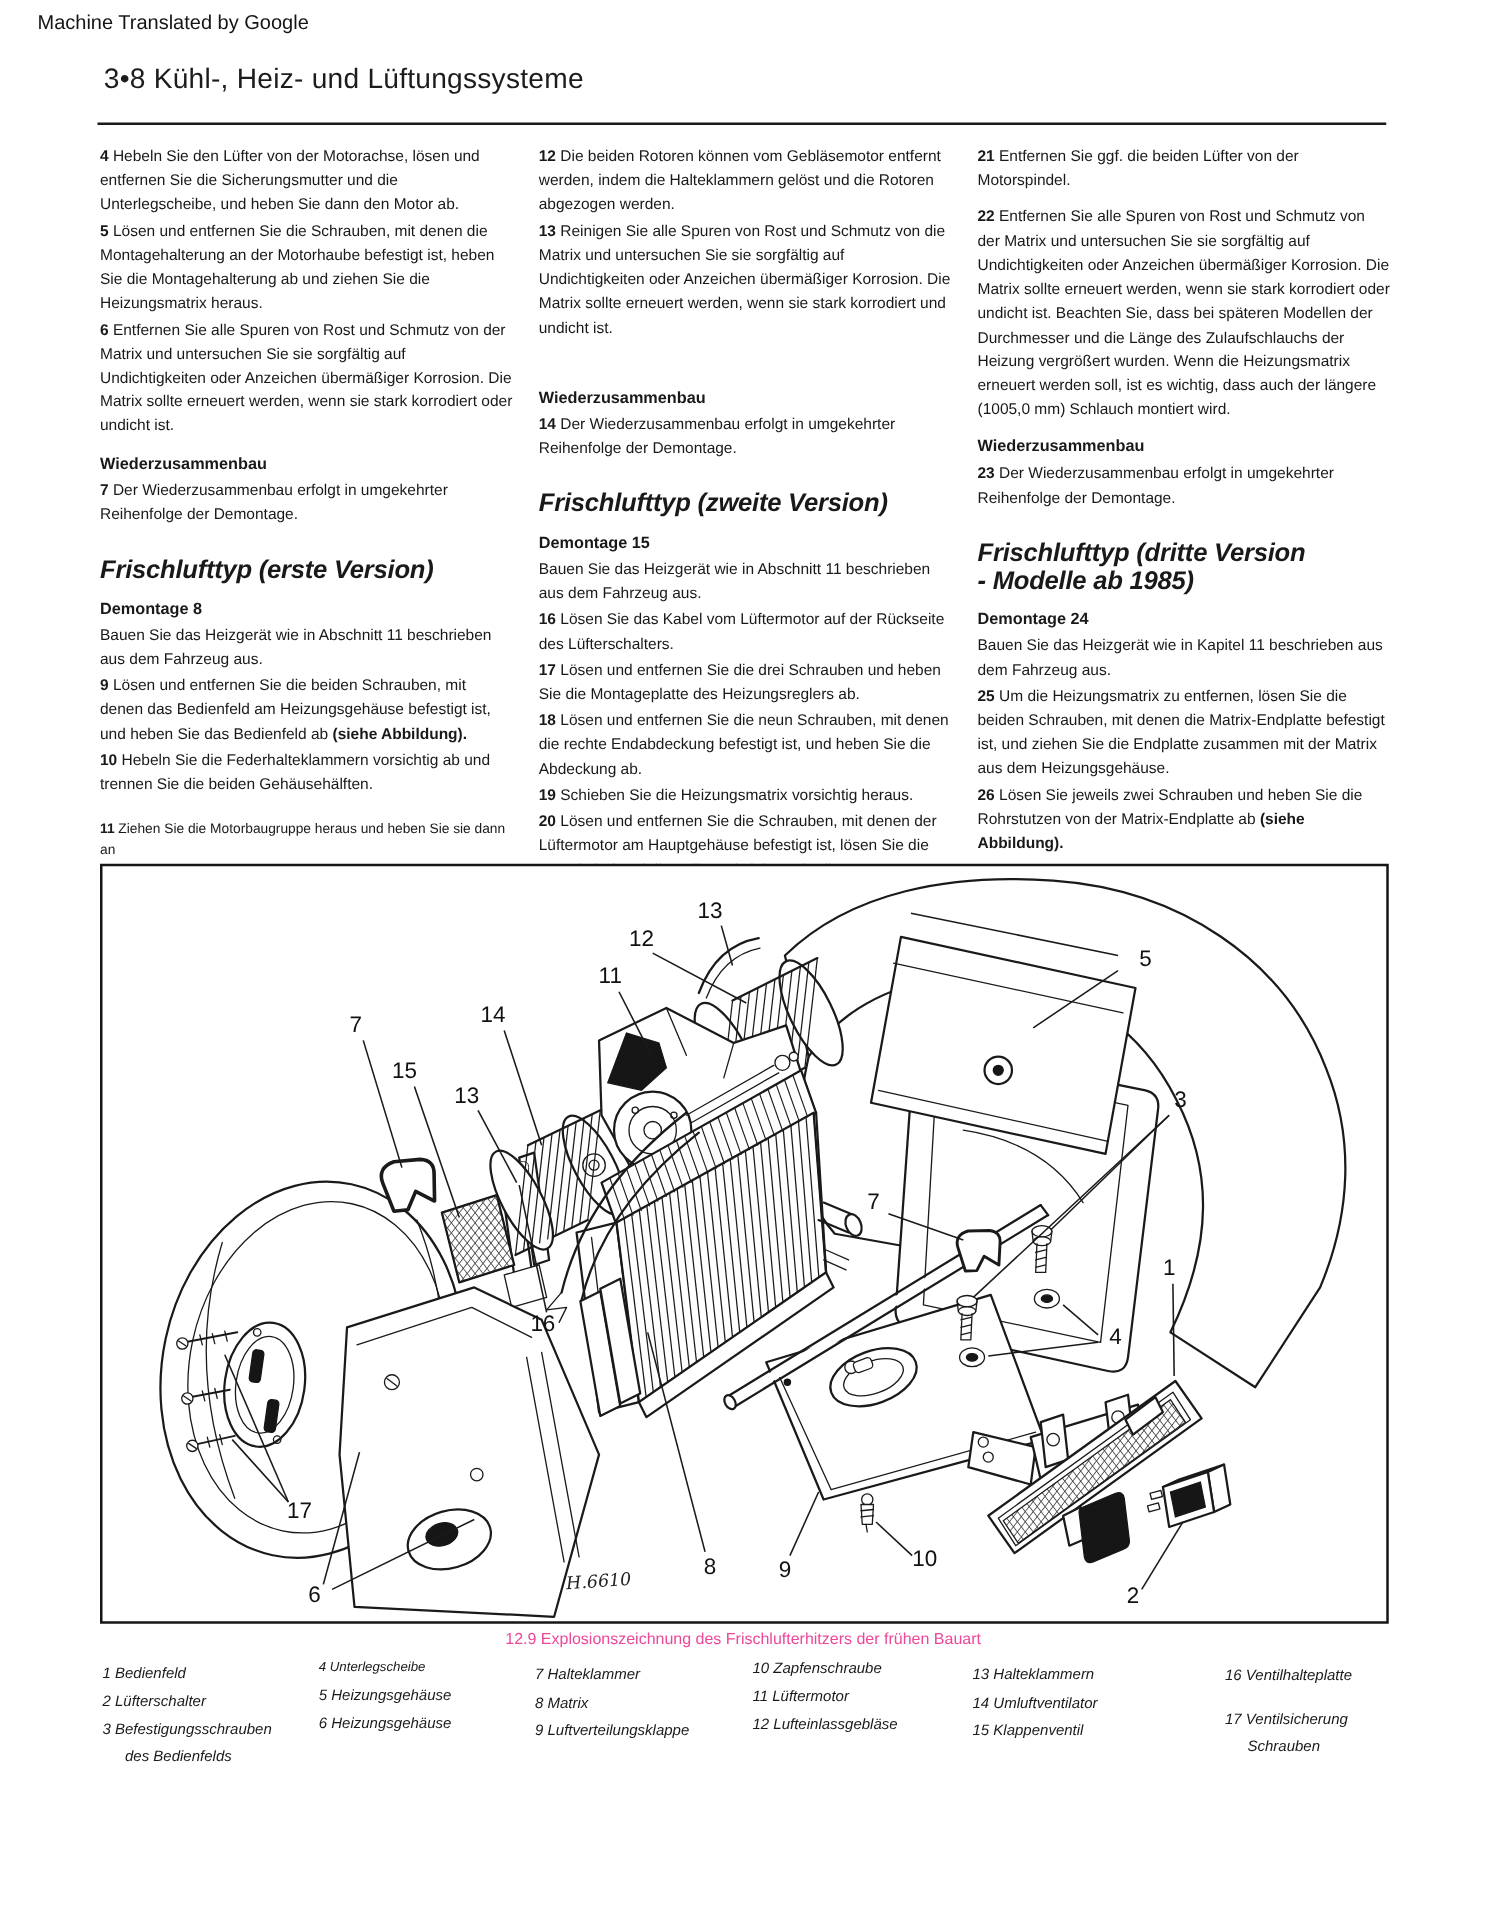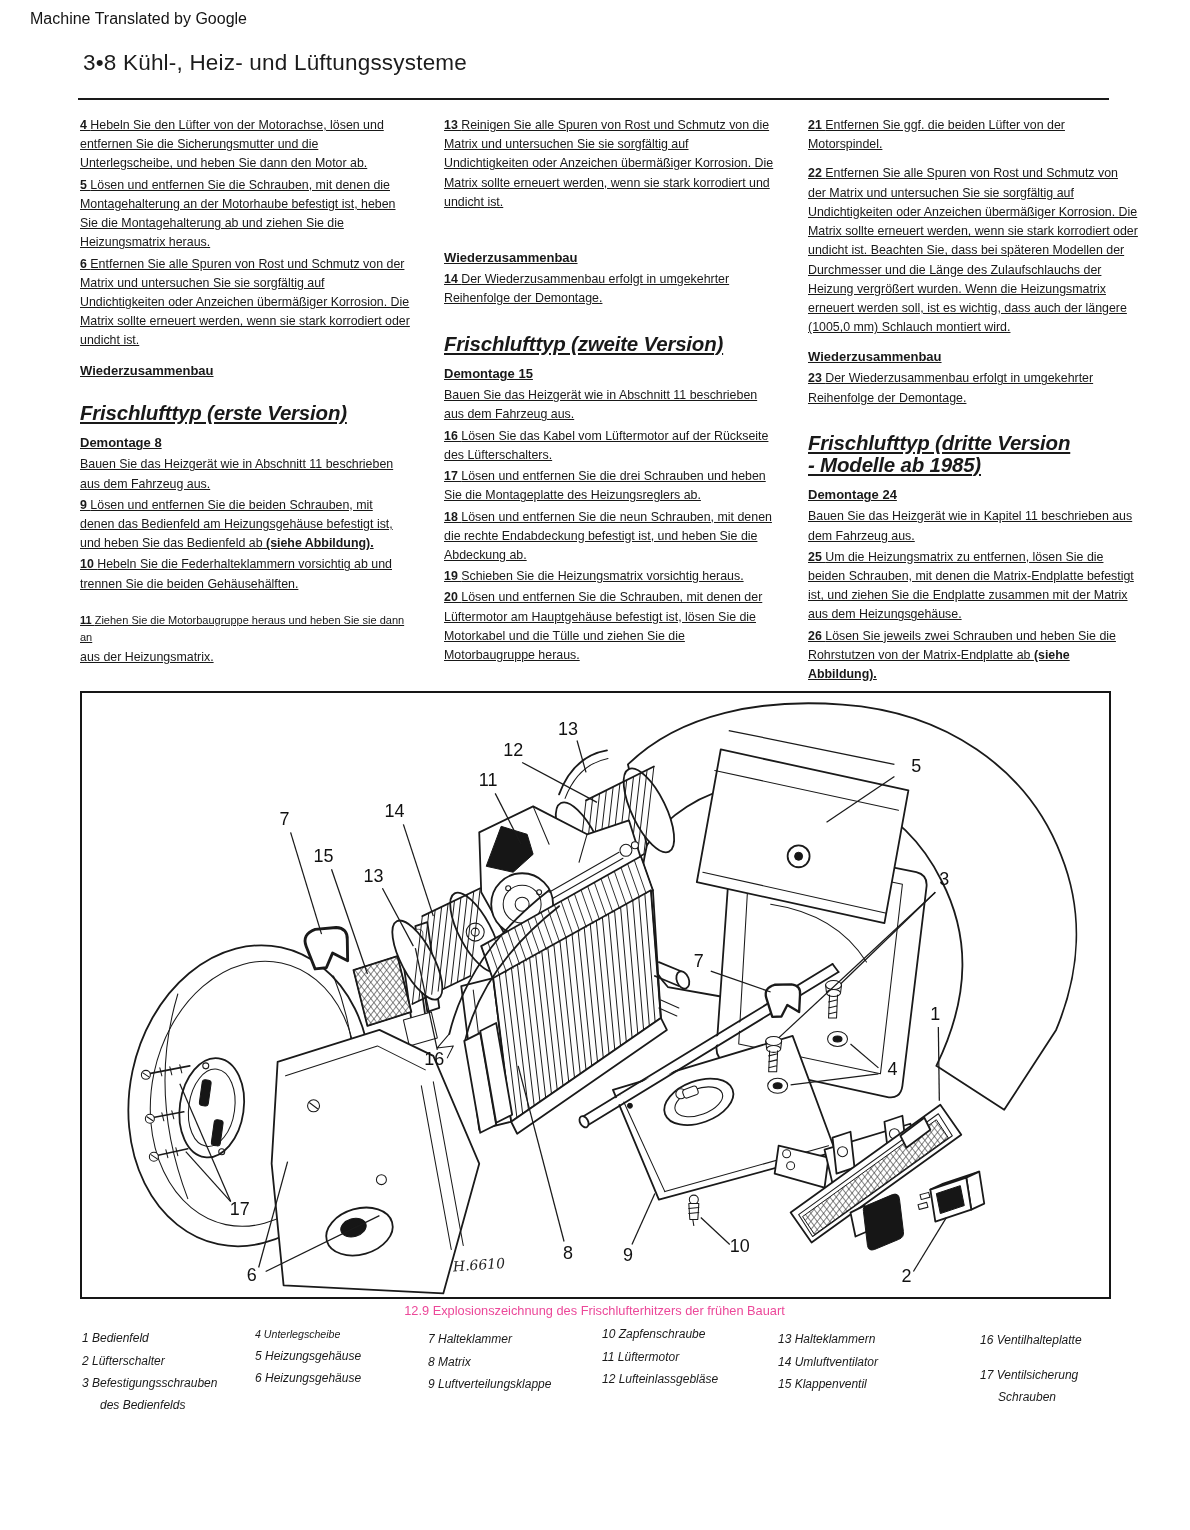--- a/index.html
+++ b/index.html
@@ -4,21 +4,21 @@
 <style>
   html,body{margin:0;padding:0;}
   body{
     width:1190px;height:1530px;position:relative;background:#fff;
     font-family:"Liberation Sans",sans-serif;color:#191919;overflow:hidden;
   }
   .abs{position:absolute;}
   .translator-note{left:30px;top:10px;font-size:16px;color:#141414;}
   .page-heading{left:83px;top:50px;font-size:22.5px;color:#1c1c1c;letter-spacing:.2px;}
   .top-rule{left:78px;top:98px;width:1031px;height:2px;background:#1a1a1a;}
-  .cols{left:80px;top:116px;width:1032px;display:grid;grid-template-columns:330px 330px 330px;column-gap:34px;text-decoration:underline;}
+  .cols{left:80px;top:116px;width:1032px;display:grid;grid-template-columns:330px 330px 330px;column-gap:21px;}
   .p{font-size:12.4px;line-height:1.55;margin:0 0 2px;}
   .p .num{font-weight:bold;}
   .p.small{font-size:11px;}
   .h2{font-weight:bold;font-size:13px;margin:12px 0 5px;}
   .h1{font-weight:bold;font-style:italic;font-size:20.5px;line-height:1.06;margin:24px 0 7px;letter-spacing:-.2px;white-space:pre-line;}
   .figure-panel{left:80px;top:691px;width:1027px;height:604px;border:2px solid #161616;background:#fff;}
   .figure-panel svg{display:block;width:100%;height:100%;}
   .caption{left:80px;top:1303px;width:1029px;text-align:center;font-weight:normal;font-size:12.8px;color:#ec4899;}
   .legend-col{font-style:italic;font-size:12px;line-height:1.35;color:#1a1a1a;}
   .legend-col div{margin-bottom:6.5px;}
@@ -46,30 +46,32 @@
 <div class="abs translator-note">Machine Translated by Google</div>
 <div class="abs page-heading">3•8 Kühl-, Heiz- und Lüftungssysteme</div>
 <div class="abs top-rule"></div>
 
 <div class="abs cols">
   <div>
       <div class="p"><span class="num">4 </span>Hebeln Sie den Lüfter von der Motorachse, lösen und entfernen Sie die Sicherungsmutter und die Unterlegscheibe, und heben Sie dann den Motor ab.</div>
       <div class="p"><span class="num">5 </span>Lösen und entfernen Sie die Schrauben, mit denen die Montagehalterung an der Motorhaube befestigt ist, heben Sie die Montagehalterung ab und ziehen Sie die Heizungsmatrix heraus.</div>
       <div class="p"><span class="num">6 </span>Entfernen Sie alle Spuren von Rost und Schmutz von der Matrix und untersuchen Sie sie sorgfältig auf Undichtigkeiten oder Anzeichen übermäßiger Korrosion. Die Matrix sollte erneuert werden, wenn sie stark korrodiert oder undicht ist.</div>
       <div class="h2">Wiederzusammenbau</div>
+      <div class="p"><span class="num">7 </span>Der Wiederzusammenbau erfolgt in umgekehrter Reihenfolge der Demontage.</div>
       <div class="h1">Frischlufttyp (erste Version)</div>
       <div class="h2">Demontage 8</div>
       <div class="p">Bauen Sie das Heizgerät wie in Abschnitt 11 beschrieben aus dem Fahrzeug aus.</div>
       <div class="p"><span class="num">9 </span>Lösen und entfernen Sie die beiden Schrauben, mit denen das Bedienfeld am Heizungsgehäuse befestigt ist, und heben Sie das Bedienfeld ab <span class="num">(siehe Abbildung).</span></div>
       <div class="p"><span class="num">10 </span>Hebeln Sie die Federhalteklammern vorsichtig ab und trennen Sie die beiden Gehäusehälften.</div>
       <div style="height: 16px;"></div>
       <div class="p small"><span class="num">11 </span>Ziehen Sie die Motorbaugruppe heraus und heben Sie sie dann an</div>
       <div class="p">aus der Heizungsmatrix.</div>
     </div>
   <div>
+      <div class="p"><span class="num">12 </span>Die beiden Rotoren können vom Gebläsemotor entfernt werden, indem die Halteklammern gelöst und die Rotoren abgezogen werden.</div>
       <div class="p"><span class="num">13 </span>Reinigen Sie alle Spuren von Rost und Schmutz von die Matrix und untersuchen Sie sie sorgfältig auf Undichtigkeiten oder Anzeichen übermäßiger Korrosion. Die Matrix sollte erneuert werden, wenn sie stark korrodiert und undicht ist.</div>
       <div style="height: 24px;"></div>
       <div class="h2">Wiederzusammenbau</div>
       <div class="p"><span class="num">14 </span>Der Wiederzusammenbau erfolgt in umgekehrter Reihenfolge der Demontage.</div>
       <div class="h1">Frischlufttyp (zweite Version)</div>
       <div class="h2">Demontage 15</div>
       <div class="p">Bauen Sie das Heizgerät wie in Abschnitt 11 beschrieben aus dem Fahrzeug aus.</div>
       <div class="p"><span class="num">16 </span>Lösen Sie das Kabel vom Lüftermotor auf der Rückseite des Lüfterschalters.</div>
       <div class="p"><span class="num">17 </span>Lösen und entfernen Sie die drei Schrauben und heben Sie die Montageplatte des Heizungsreglers ab.</div>
       <div class="p"><span class="num">18 </span>Lösen und entfernen Sie die neun Schrauben, mit denen die rechte Endabdeckung befestigt ist, und heben Sie die Abdeckung ab.</div>

